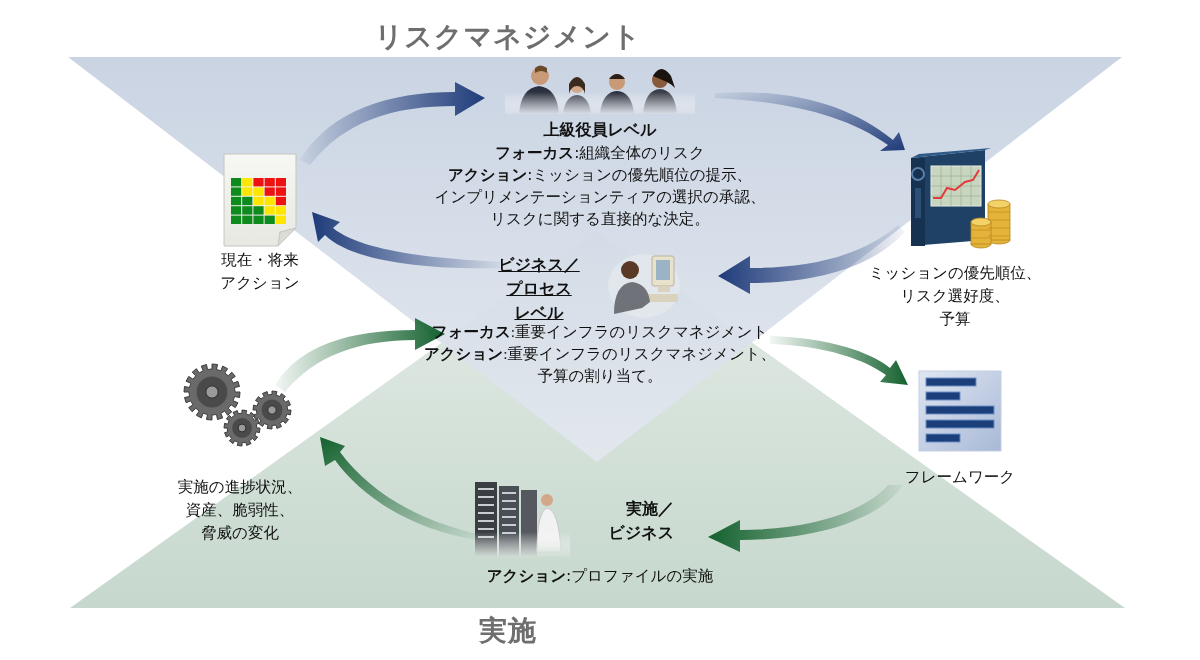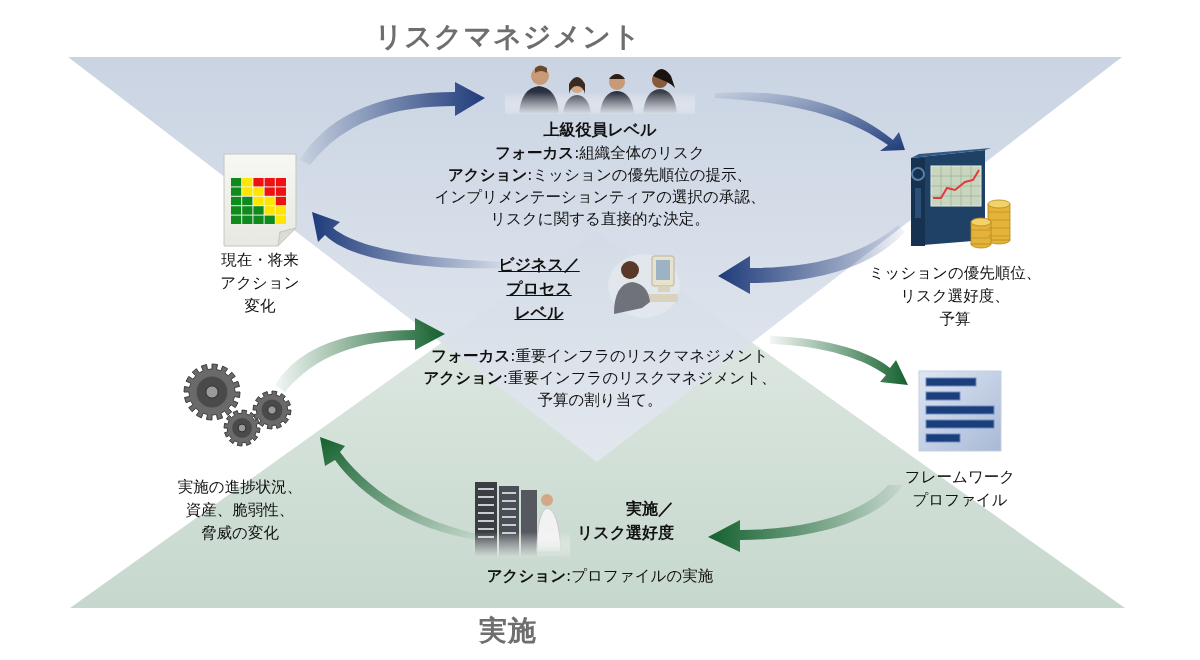--- a/index.html
+++ b/index.html
@@ -139,21 +139,21 @@
     <ellipse cx="36" cy="36" rx="36" ry="32" fill="#e8ecee" opacity="0.6"></ellipse>
     <rect x="44" y="6" width="22" height="30" rx="2" fill="#e8e2cc" stroke="#b9b39d"></rect>
     <rect x="48" y="10" width="14" height="20" fill="#9cb3c6"></rect>
     <rect x="50" y="36" width="12" height="6" fill="#d9d2bc"></rect>
     <rect x="40" y="44" width="30" height="8" fill="#d9d2bc"></rect>
     <circle cx="22" cy="20" r="9" fill="#5a3a26"></circle>
     <path d="M6,64 q0,-30 18,-32 q16,2 18,20 l-8,6 z" fill="#6f7278"></path>
   </svg>
 </div>
 
-<div class="block" style="left:360px; top:345px; width:480px;">
+<div class="block" style="left:360px; top:321px; width:480px;font-family:Liberation Serif, serif;">
   <span class="line"><span class="lbl">フォーカス</span>:<span>重要インフラのリスクマネジメント</span></span>
   <span class="line"><span class="lbl">アクション</span>:<span>重要インフラのリスクマネジメント、</span></span>
   <span class="line">予算の割り当て。</span>
 </div>
 
 <div class="photo" style="left:475px; top:482px; width:95px; height:75px;">
   <svg width="95" height="75" viewBox="0 0 95 75">
     <defs>
       <linearGradient id="fadeS" x1="0" y1="0" x2="0" y2="1">
         <stop offset="0" stop-color="#fff" stop-opacity="0"></stop>
@@ -178,21 +178,21 @@
         <rect x="27" y="42" width="14" height="2"></rect>
         <rect x="27" y="50" width="14" height="2"></rect>
     </g>
     <circle cx="72" cy="18" r="6" fill="#d2a888"></circle>
     <path d="M62,70 q0,-40 10,-44 q12,2 14,44z" fill="#f2f2f2" stroke="#c8c8c8"></path>
     <rect x="0" y="50" width="95" height="25" fill="url(#fadeS)"></rect>
   </svg>
 </div>
 <div class="block" style="left:574px; top:497px; width:100px; text-align:right;">
   <span class="line level-title">実施／</span>
-  <span class="line level-title">リスク選好度</span>
+  <span class="line level-title">ビジネス</span>
 </div>
 <div class="block" style="left:420px; top:565px; width:360px;">
   <span class="line"><span class="lbl">アクション</span>:<span>プロファイルの実施</span></span>
 </div>
 
 <div class="abs" style="left:222px; top:152px; width:76px; height:96px;">
   <svg width="76" height="96" viewBox="0 0 76 96">
     <defs>
       <linearGradient id="paper" x1="0" y1="0" x2="0" y2="1">
         <stop offset="0" stop-color="#f7f7f3"></stop>
@@ -226,21 +226,20 @@
         <rect x="20.2" y="63.6" width="10.2" height="8.4" fill="#0f8a1c"></rect>
         <rect x="31.4" y="63.6" width="10.2" height="8.4" fill="#0f8a1c"></rect>
         <rect x="42.599999999999994" y="63.6" width="10.2" height="8.4" fill="#0f8a1c"></rect>
         <rect x="53.8" y="63.6" width="10.2" height="8.4" fill="#ffe600"></rect>
       </g>
   </svg>
 </div>
 <div class="caption" style="left:190px; top:249px; width:140px;">
   <span class="line">現在・将来</span>
   <span class="line">アクション</span>
-  <span class="line">変化</span>
 </div>
 
 <div class="abs" style="left:905px; top:140px; width:110px; height:110px;">
   <svg width="110" height="110" viewBox="0 0 110 110">
     <path d="M6,18 L80,10 L80,100 L6,106 Z" fill="#1f4166"></path>
     <path d="M6,18 L14,14 L86,8 L80,10 Z" fill="#2f5a86"></path>
     <rect x="6" y="18" width="14" height="88" fill="#173250"></rect>
     <circle cx="13" cy="34" r="6" fill="none" stroke="#5a7fa8" stroke-width="2"></circle>
     <rect x="10" y="48" width="6" height="30" fill="#2c4f78"></rect>
     <rect x="26" y="26" width="50" height="40" fill="#c8d6c0" stroke="#e8eee4"></rect>
@@ -293,21 +292,20 @@
       <rect x="8" y="8" width="50" height="8"></rect>
       <rect x="8" y="22" width="34" height="8"></rect>
       <rect x="8" y="36" width="68" height="8"></rect>
       <rect x="8" y="50" width="68" height="8"></rect>
       <rect x="8" y="64" width="34" height="8"></rect>
     </g>
   </svg>
 </div>
 <div class="caption" style="left:880px; top:466px; width:160px;">
   <span class="line">フレームワーク</span>
-  <span class="line">プロファイル</span>
 </div>
 
 <div class="abs" style="left:180px; top:362px; width:120px; height:90px;">
   <svg width="120" height="90" viewBox="0 0 120 90" id="gears-svg">
       <g>
         <path d="M60.0,30.0 L59.5,35.5 L54.5,34.5 L53.2,38.8 L57.9,40.7 L55.3,45.6 L51.1,42.8 L48.2,46.2 L51.8,49.8 L47.6,53.3 L44.8,49.1 L40.8,51.2 L42.7,55.9 L37.5,57.5 L36.5,52.5 L32.0,53.0 L32.0,58.0 L26.5,57.5 L27.5,52.5 L23.2,51.2 L21.3,55.9 L16.4,53.3 L19.2,49.1 L15.8,46.2 L12.2,49.8 L8.7,45.6 L12.9,42.8 L10.8,38.8 L6.1,40.7 L4.5,35.5 L9.5,34.5 L9.0,30.0 L4.0,30.0 L4.5,24.5 L9.5,25.5 L10.8,21.2 L6.1,19.3 L8.7,14.4 L12.9,17.2 L15.8,13.8 L12.2,10.2 L16.4,6.7 L19.2,10.9 L23.2,8.8 L21.3,4.1 L26.5,2.5 L27.5,7.5 L32.0,7.0 L32.0,2.0 L37.5,2.5 L36.5,7.5 L40.8,8.8 L42.7,4.1 L47.6,6.7 L44.8,10.9 L48.2,13.8 L51.8,10.2 L55.3,14.4 L51.1,17.2 L53.2,21.2 L57.9,19.3 L59.5,24.5 L54.5,25.5 L55.0,30.0 Z" fill="#6a6a6a" stroke="#3c3c3c" stroke-width="1"></path>
         <circle cx="32" cy="30" r="15.400000000000002" fill="#4a4a4a"></circle>
         <circle cx="32" cy="30" r="6.16" fill="#9a9a9a" stroke="#2c2c2c"></circle>
       </g>
       <g>

